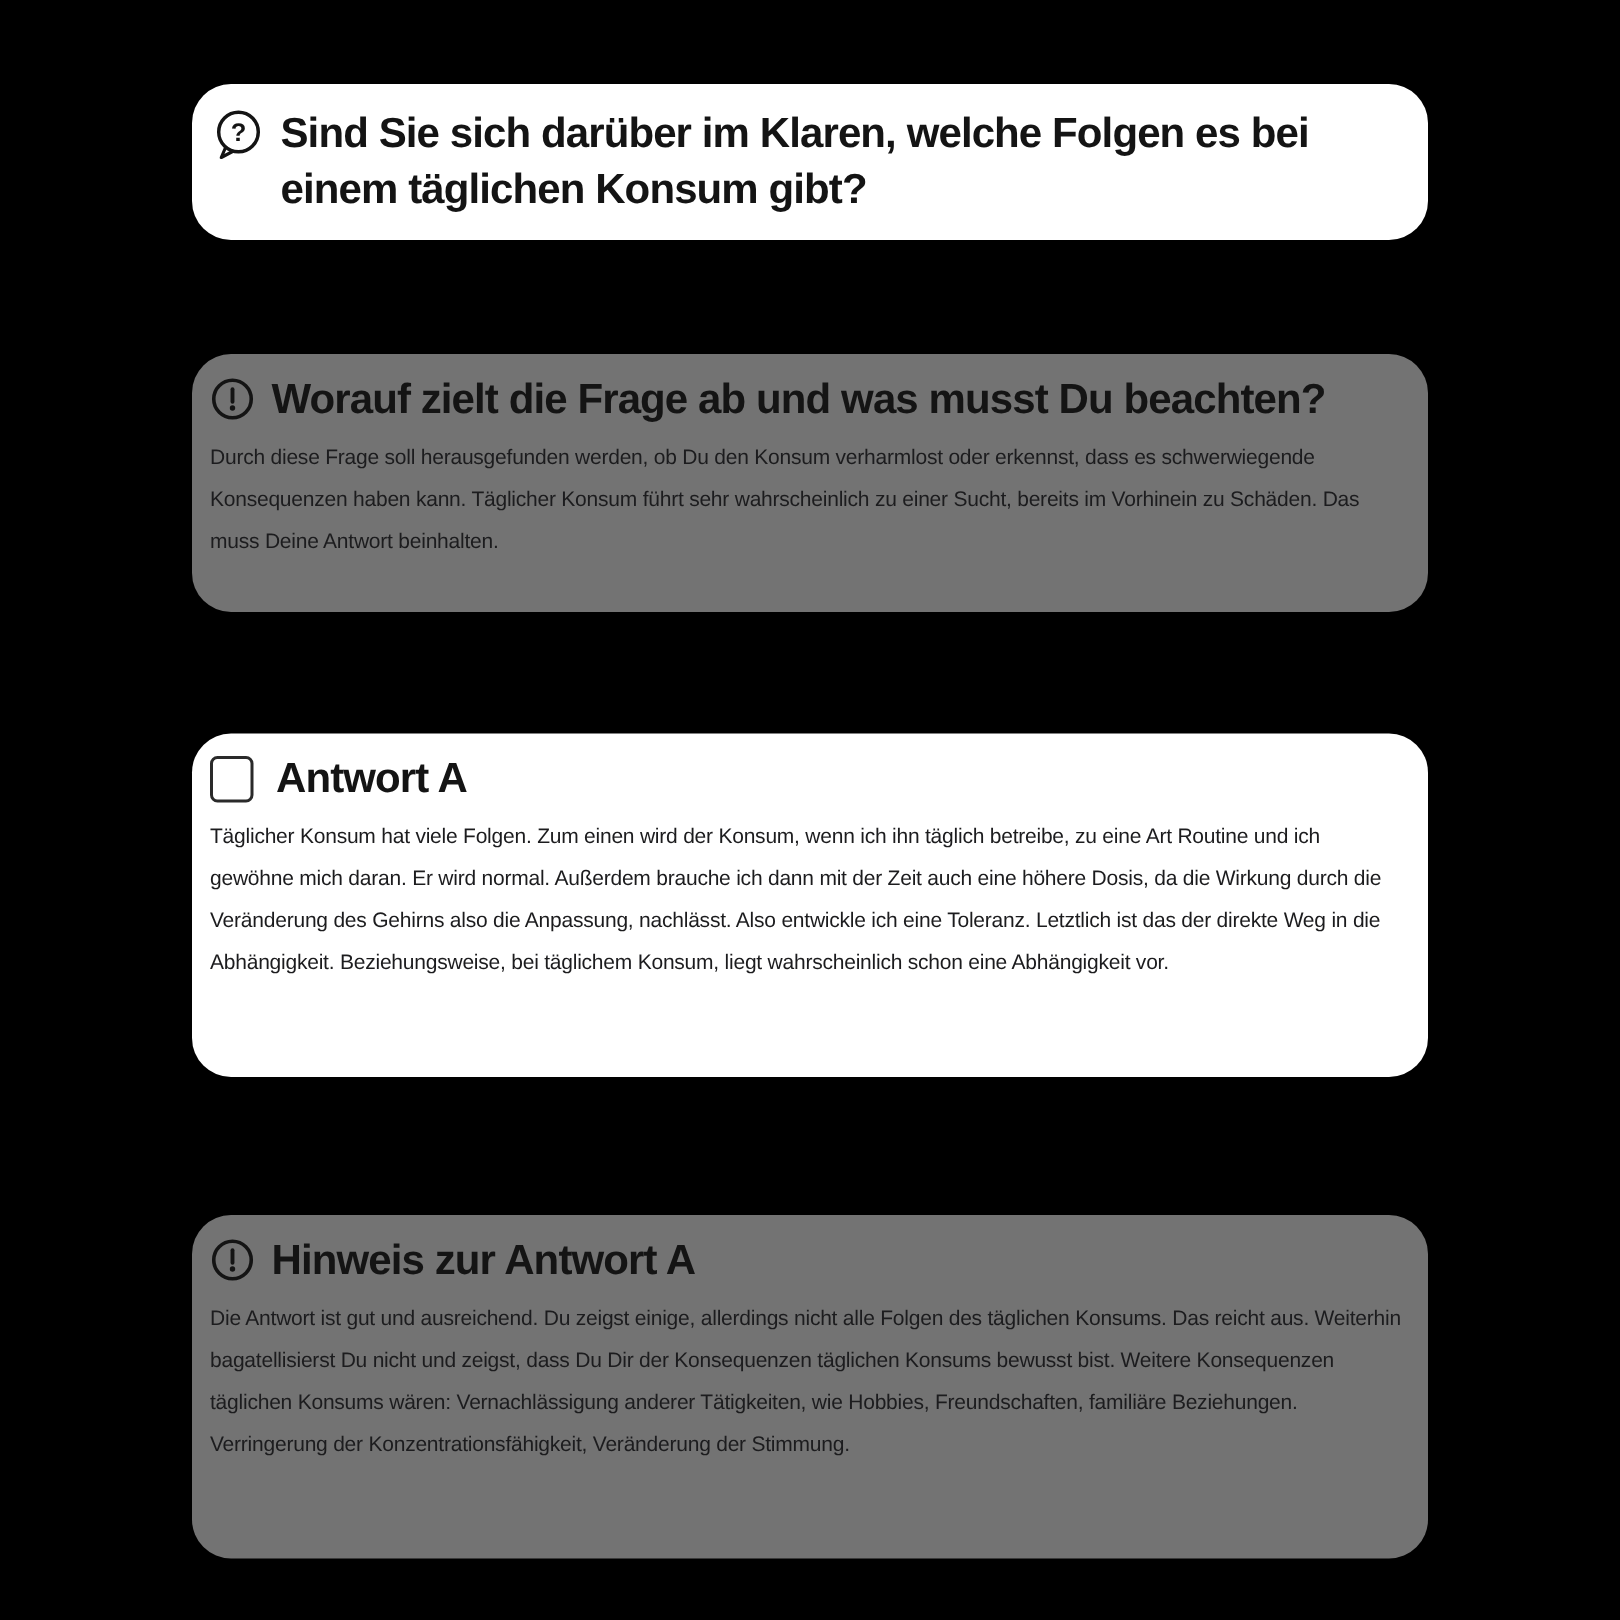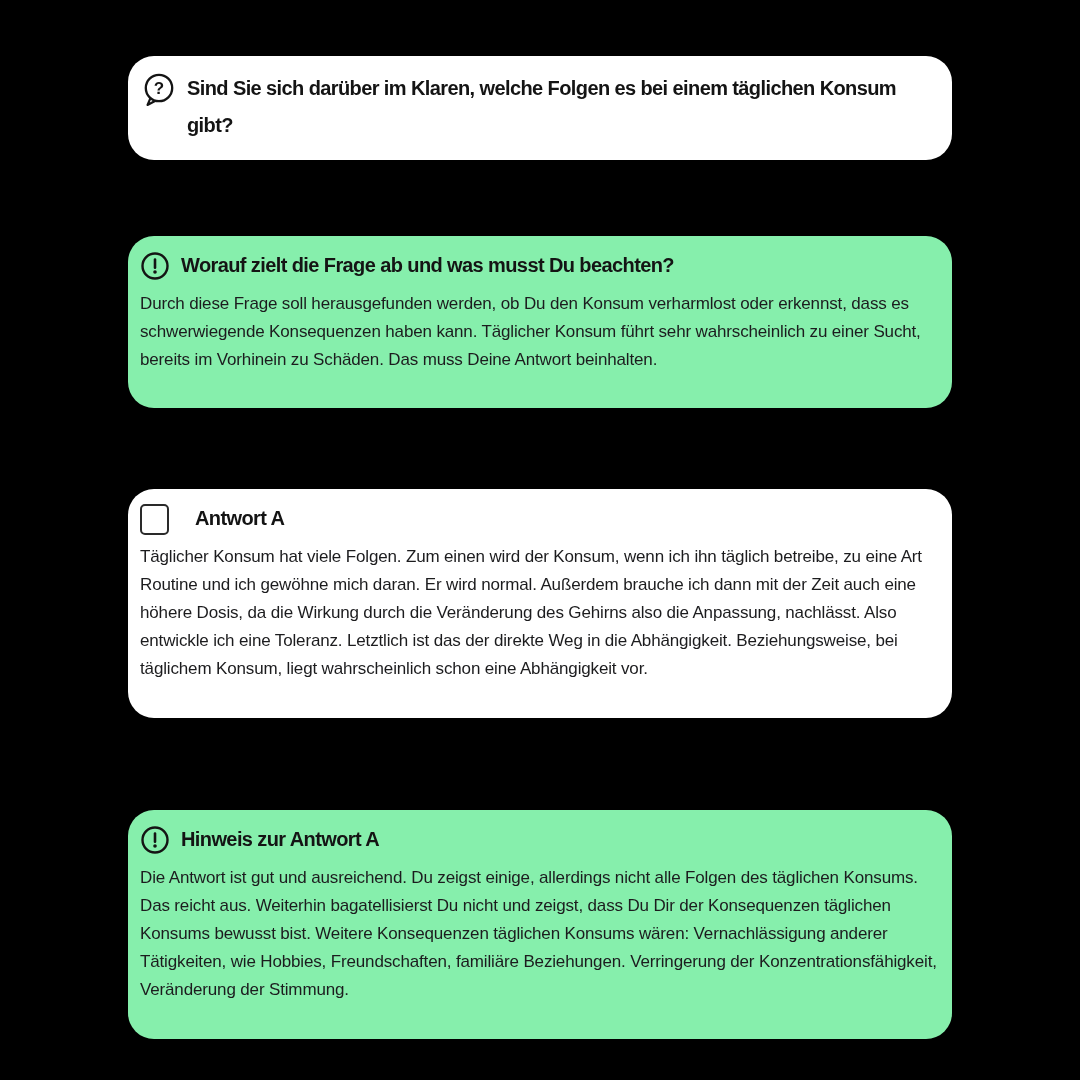--- a/index.html
+++ b/index.html
@@ -13,46 +13,46 @@
   }
   .card {
     position: absolute;
     left: 128px;
     width: 824px;
     box-sizing: border-box;
     border-radius: 26px;
     padding: 13px 12px 10px 12px;
   }
   .card-white { background: #ffffff; }
-  .card-blue  { background: #86efac; }
+  .card-blue  { background: #737373; }
 
   #card-question      { top: 56px;  min-height: 104px; padding: 14px 14px 12px 13px; }
   #card-hint          { top: 236px; min-height: 172px; }
   #card-answer        { top: 489px; min-height: 229px; }
   #card-answer-hint   { top: 810px; min-height: 229px; }
 
   .head {
     display: flex;
     align-items: flex-start;
     gap: 11px;
   }
   .head-title {
     font-weight: 700;
     color: #141414;
-    font-size: 20px;
+    font-size: 28px;
     line-height: 33px;
     letter-spacing: -0.6px;
   }
   #card-question .head-title { line-height: 37px; }
   .nowrap { white-space: nowrap; }
 
   .body-text {
     margin-top: 8px;
     color: #1c1c1e;
-    font-size: 17px;
+    font-size: 14px;
     line-height: 28px;
     letter-spacing: -0.15px;
     padding-right: 2px;
   }
 
   .icon-box {
     flex: 0 0 auto;
     display: block;
     margin-top: 1px;
   }
@@ -60,21 +60,21 @@
     flex: 0 0 auto;
     width: 29px;
     height: 31px;
     margin-top: 2px;
     box-sizing: border-box;
     border: 2.5px solid #2a2a2a;
     border-radius: 5px;
     background: #ffffff;
     cursor: pointer;
   }
-  #card-answer .head { gap: 26px; }
+  #card-answer .head { gap: 15px; }
 </style>
 </head>
 <body>
 
 <section id="card-question" class="card card-white">
   <div class="head">
     <svg class="icon-box" width="35" height="38" viewBox="0 0 35 38">
       <path d="M9.5 27 L6.5 34 L15 29.5" fill="#ffffff" stroke="#141414" stroke-width="2.1" stroke-linejoin="round"></path>
       <circle cx="18" cy="17" r="13.2" fill="#ffffff" stroke="#141414" stroke-width="2.3"></circle>
       <text x="18" y="23" text-anchor="middle" font-size="17" font-weight="700" fill="#141414">?</text>

